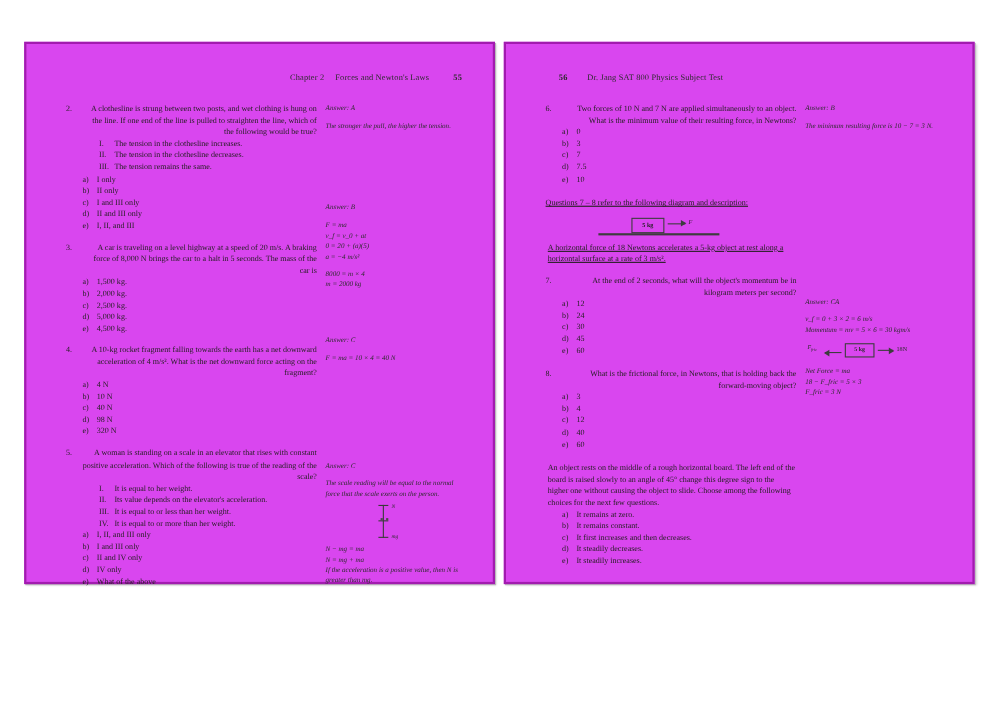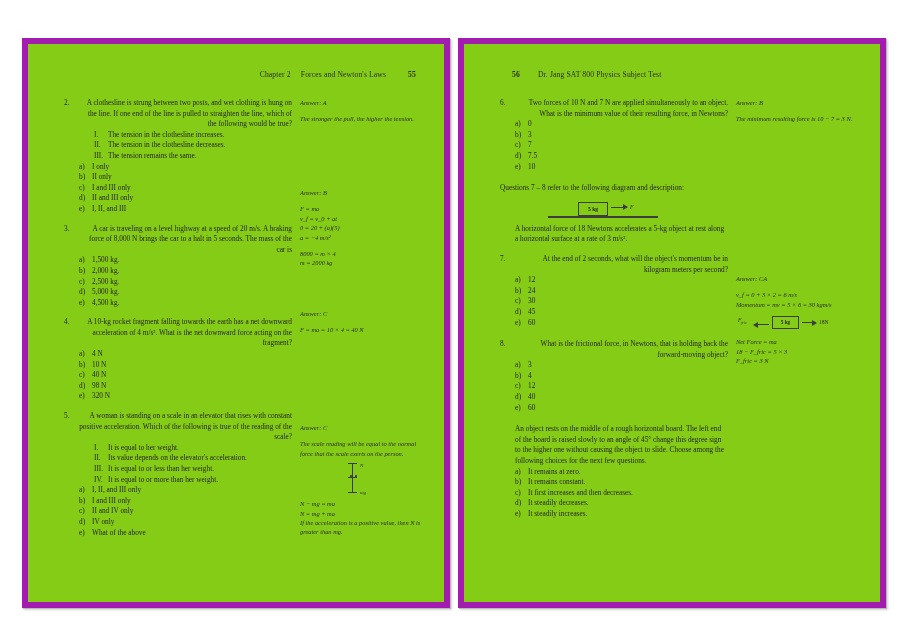--- a/index.html
+++ b/index.html
@@ -9,23 +9,23 @@
     font-family:"Liberation Serif", serif;
     color:#231f20;
     overflow:hidden;
   }
   .spread{position:relative;width:910px;height:644px;}
 
   .page{
     position:absolute;
     top:38px;
     width:428px;
-    height:570px;
-    background:#84cc16;
-    border:6px solid #a21caf;
+    height:493px;
+    background:#d946ef;
+    border:2px solid #a21caf;
     box-shadow:1px 1px 0 #b9b9b9, 2px 2px 2px rgba(0,0,0,.18);
     box-sizing:border-box;
   }
   .page.left{left:22px;}
   .page.right{left:458px;}
 
   .page-inner{position:relative;width:100%;height:100%;}
 
   
   .runhead{
@@ -63,21 +63,21 @@
   .qblock{position:relative;}
   .qrow{display:flex;}
   .qnum{width:15px;flex:0 0 15px;text-align:left;}
   .qtext{flex:1 1 auto;text-align:right;}
   .romans{margin:0;padding:0;list-style:none;margin-left:30px;}
   .romans li{display:flex;}
   .romans .rlabel{width:14px;flex:0 0 14px;}
   .choices{margin:0;padding:0;list-style:none;margin-left:15px;}
   .choices li{display:flex;}
   .choices .clabel{width:13px;flex:0 0 13px;}
-  .intro{margin-left:15px;}
+  .intro{margin-left:2px;}
 
   
   .ansblock{position:absolute;left:0;width:128px;}
   .ansline{font-style:italic;}
   .mathline{font-style:italic;}
   .gap{height:7px;}
 
   
   .fbd{
     position:relative;
@@ -395,21 +395,21 @@
                 <span class="clabel">d)</span>
                 <span>7.5</span>
               </li>
           <li>
                 <span class="clabel">e)</span>
                 <span>10</span>
               </li>
         </ul>
       </div>
 
-      <div style="margin-bottom:9px;">
+      <div style="margin-bottom:9px;text-decoration:underline;">
         <div>Questions 7 – 8 refer to the following diagram and description:</div>
         <div class="blockdiag center-diag">
           <div class="ground"></div>
           <div class="box">5 kg</div>
           <div class="arrowR"></div>
           <div class="flabel">F</div>
         </div>
         <div class="intro">A horizontal force of 18 Newtons accelerates a 5-kg object at rest along a horizontal surface at a rate of 3 m/s².</div>
       </div>
 

